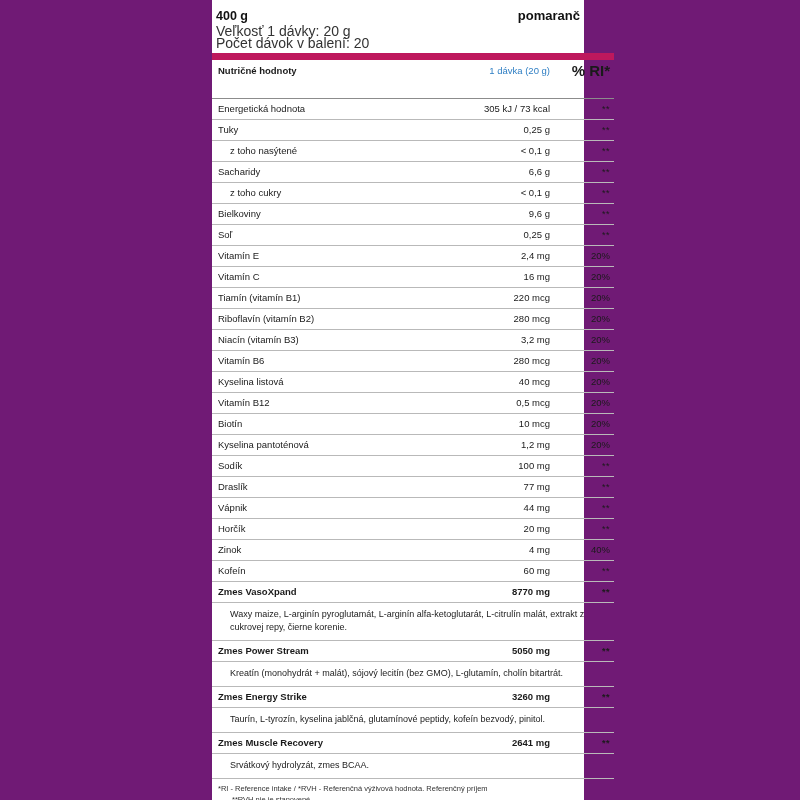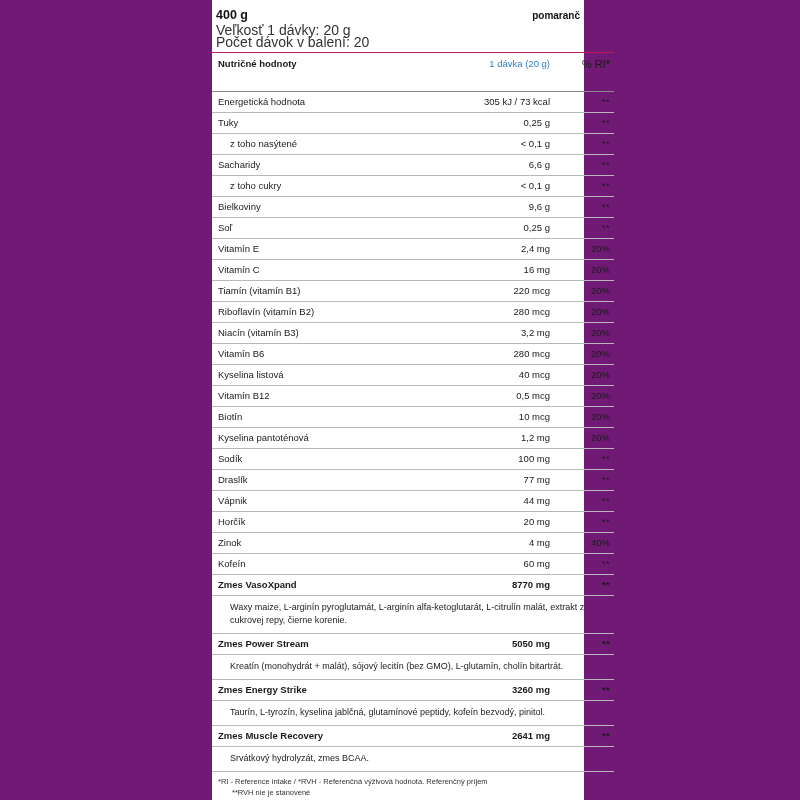--- a/index.html
+++ b/index.html
@@ -33,21 +33,21 @@
     align-items: baseline;
     justify-content: space-between;
     padding: 8px 4px 2px 4px;
   }
   .pack-size {
     font-size: 12.5px;
     font-weight: bold;
     color: #111;
   }
   .flavour {
-    font-size: 10px;
+    font-size: 13px;
     font-weight: bold;
     color: #111;
   }
   .serving-lines {
     padding: 0 4px 4px 4px;
   }
   .serving-lines div {
     font-size: 14px;
     color: #333;
     line-height: 12px;
@@ -65,32 +65,32 @@
     line-height: 12px;
     vertical-align: middle;
     color: #1a1a1a;
   }
   td.c-name { width: 214px; text-align: left; }
   td.c-val  { width: 108px; text-align: right; padding-right: 8px; }
   td.c-ri   { width: 50px;  text-align: right; padding-right: 6px; }
 
   tr.head td {
     font-weight: bold;
-    border-top: 1px solid #be185d;
+    border-top: 7px solid #be185d;
     border-bottom: 1px solid #8c8c8c;
     padding-top: 5px;
     padding-bottom: 21px;
   }
   tr.head td.c-val {
     color: #2f7fc4;
     font-weight: normal;
   }
   tr.head td.c-ri {
-    font-weight: normal;
-    font-size: 11px;
+    font-weight: bold;
+    font-size: 15px;
     text-align: right;
   }
   tr.indent td.c-name { padding-left: 18px; }
   tr.blend td { font-weight: bold; }
   tr.desc td {
     padding-left: 18px;
     padding-top: 5px;
     padding-bottom: 6px;
     font-size: 9px;
     line-height: 13px;

